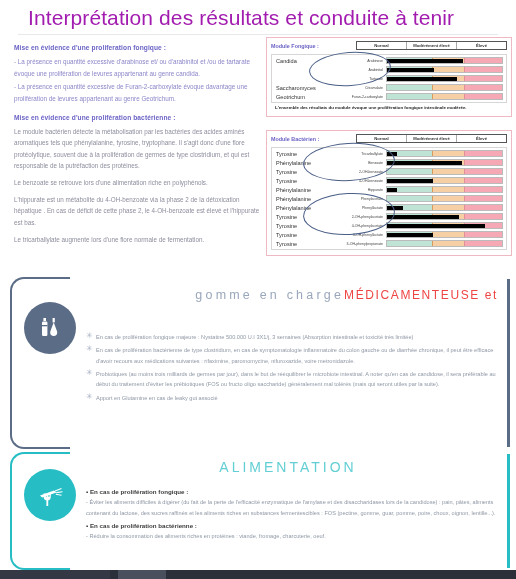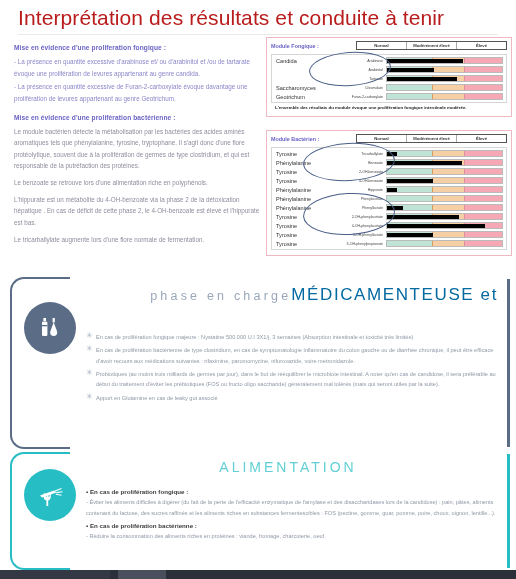--- a/index.html
+++ b/index.html
@@ -7,22 +7,22 @@
   body {
     width: 516px; height: 579px; overflow: hidden;
     background: #ffffff;
     font-family: "Liberation Sans", sans-serif;
     position: relative;
   }
   .page { position:relative; width:516px; height:579px; }
 
   
   .title {
-    position:absolute; left:18px; top:6px;
-    font-size:21px; color:#b91c1c; font-weight:400;
+    position:absolute; left:28px; top:6px;
+    font-size:21px; color:#a21caf; font-weight:400;
     letter-spacing:0.1px; white-space:nowrap;
   }
   .title-rule {
     position:absolute; left:18px; top:34px; width:480px; height:1px;
     background:#e9e9e9;
   }
 
   
   .textcol { position:absolute; left:14px; top:44px; width:252px; }
   .h-lead {
@@ -116,21 +116,21 @@
     justify-content:center;
   }
   .card-head {
     position:absolute; right:12px; text-align:right;
     line-height:1.12;
   }
   .card-head .lead {
     font-size:12.5px; letter-spacing:3.2px; color:#9aa7bb; font-weight:400;
   }
   .card-head .strong {
-    font-size:17px; letter-spacing:1.6px; color:#0369a1; font-weight:400;
+    font-size:12px; letter-spacing:1.6px; color:#ef4444; font-weight:400;
   }
 
   .bullets { position:absolute; left:76px; right:14px; }
   .bullet { display:flex; margin-bottom:3px; }
   .bullet .star {
     flex:0 0 10px; color:#a8b2c2; font-size:8px; line-height:1.1;
   }
   .bullet .btxt {
     flex:1; font-size:5.6px; color:#9098a6; line-height:1.85;
   }
@@ -364,21 +364,21 @@
       <svg width="26" height="26" viewBox="0 0 26 26" aria-hidden="true">
         <rect x="6.4" y="3" width="2.6" height="3" fill="#fff"></rect>
         <rect x="5" y="6.5" width="5.4" height="14.5" rx="1.2" fill="#fff"></rect>
         <rect x="5" y="10" width="5.4" height="1.3" fill="#5b6c86"></rect>
         <rect x="15.6" y="3" width="2.2" height="4.4" fill="#fff"></rect>
         <path d="M16.7 7.2 L13.3 16.5 a3.6 3.6 0 0 0 3.4 4.6 a3.6 3.6 0 0 0 3.4 -4.6 L16.7 7.2 Z" fill="#fff"></path>
       </svg>
     </div>
     <div class="card-head" style="top:8px; width:420px;">
       <div>
-        <span class="lead">phase en charge</span><span class="strong">MÉDICAMENTEUSE et</span>
+        <span class="lead">gomme en charge</span><span class="strong">MÉDICAMENTEUSE et</span>
       </div>
     </div>
     <div class="bullets" id="med-bullets" style="top:55px;">
         <div class="bullet">
           <div class="star">✳</div>
           <div class="btxt">En cas de prolifération fongique majeure : Nystatine 500.000 U.I 3X1/j, 3 semaines (Absorption intestinale et toxicité très limitée)</div>
         </div>
         <div class="bullet">
           <div class="star">✳</div>
           <div class="btxt">En cas de prolifération bactérienne de type clostridium, en cas de symptomatologie inflammatoire du colon gauche ou de diarrhée chronique, il peut être efficace d'avoir recours aux médications suivantes : rifaximine, paromomycine, nifuroxazide, voire metronidazole.</div>

